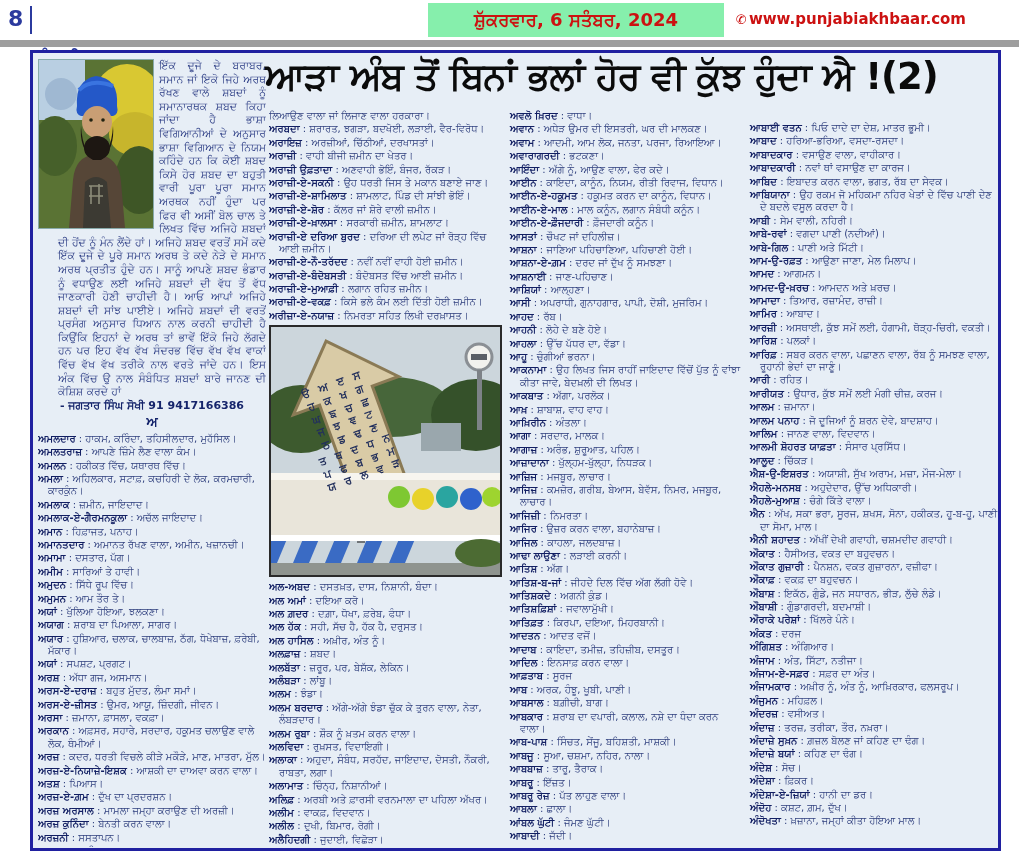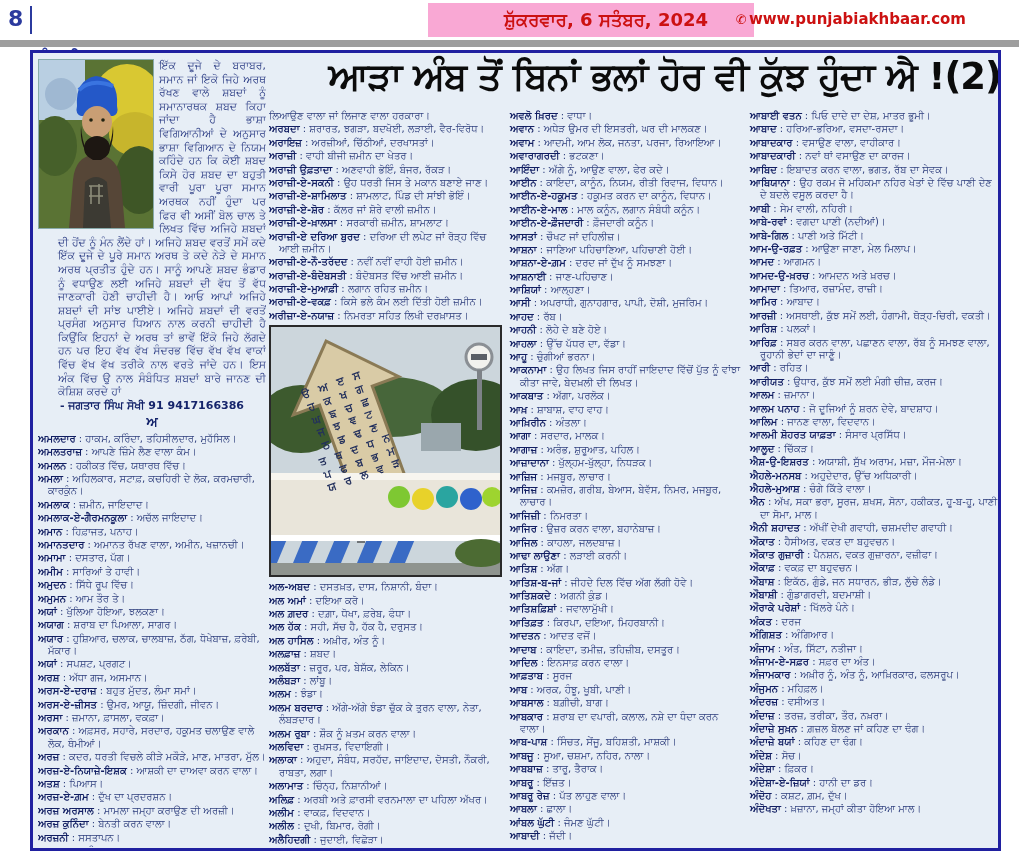--- a/index.html
+++ b/index.html
@@ -4,47 +4,47 @@
 <style>
   html,body{margin:0;padding:0;background:#ffffff;width:1024px;height:862px;overflow:hidden;
     font-family:"DejaVu Sans",sans-serif;}
   .page{position:relative;width:1024px;height:862px;background:#ffffff;}
 
   
   .hdr{position:absolute;left:0;top:0;width:1024px;height:40px;background:#ffffff;}
   .hdr .pageno{position:absolute;left:8px;top:6px;font-size:22px;font-weight:bold;color:#2b3a9e;}
   .hdr .vbar{position:absolute;left:30px;top:6px;width:2px;height:28px;background:#2b3a9e;}
   .hdr .masthead{position:absolute;left:40px;top:11px;font-size:16px;font-weight:bold;color:#2b3a9e;margin-top:36px;}
-  .hdr .datebox{position:absolute;left:428px;top:3px;width:296px;height:34px;background:#f9a8d4;
-     display:flex;align-items:center;justify-content:center;font-size:18px;font-weight:bold;color:#cc1111;padding-left:30px;}
+  .hdr .datebox{position:absolute;left:428px;top:3px;width:296px;height:34px;background:#86efac;
+     display:flex;align-items:center;justify-content:center;font-size:18px;font-weight:bold;color:#cc1111;}
   .hdr .site{position:absolute;left:736px;top:10px;font-size:15px;font-weight:bold;color:#cc1111;}
   .hdr .site .ph{font-size:13px;margin-right:2px;}
   .graybar{position:absolute;left:0;top:40px;width:1019px;height:7px;background:#9e9e9e;}
 
   
   .box{position:absolute;left:30px;top:50px;width:971px;height:801px;background:#e7eef6;
        border:3px solid #2020a0;box-sizing:border-box;overflow:hidden;}
 
   .headline{position:absolute;left:232px;top:2px;width:736px;height:54px;
-    font-size:37px;font-weight:800;color:#0b0b0b;text-align:right;white-space:nowrap;
+    font-size:37px;font-weight:800;color:#0b0b0b;text-align:left;white-space:nowrap;
     letter-spacing:-1px;}
 
   
   .col1{position:absolute;left:5px;top:6px;width:228px;height:788px;overflow:hidden;}
   .authorphoto{float:left;width:114px;height:168px;margin:0 5px 3px 0;border:1px solid #8aa;}
   .intro{font-size:10.8px;line-height:1.26;text-align:justify;color:#2c3d85;margin-left:20px;}
   .byline{clear:both;font-size:11px;font-weight:bold;color:#15246b;text-align:center;margin:0 0 2px 0;}
   .secletter{font-size:13px;font-weight:bold;color:#15246b;text-align:center;margin:2px 0 3px 0;}
 
   
   .cols{position:absolute;left:236px;top:57px;width:732px;height:738px;display:flex;}
   .dcol{overflow:hidden;}
   .dcol.c2{width:237px;}
   .dcol.c3{width:240px;padding-left:4px;box-sizing:border-box;}
-  .dcol.c4{width:255px;padding-left:4px;box-sizing:border-box;}
+  .dcol.c4{width:255px;padding-left:4px;box-sizing:border-box;margin-top:12px;}
 
   .entry{font-size:10px;line-height:1.24;color:#31417f;text-align:left;
     padding-left:10px;text-indent:-10px;margin-bottom:1px;}
   .entry .hw{color:#121f63;font-weight:bold;}
   .entry .sep{color:#31417f;}
 
   
   .street{position:relative;width:233px;height:252px;margin:3px 0 4px 0;border:2px solid #2a2a2a;
     box-sizing:border-box;overflow:hidden;background:#c9d4da;}
   .street svg{position:absolute;left:0;top:0;}

